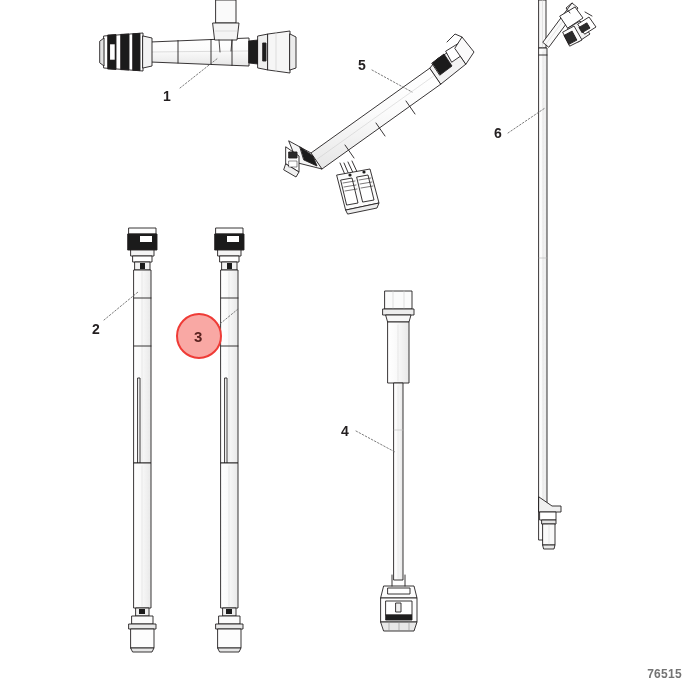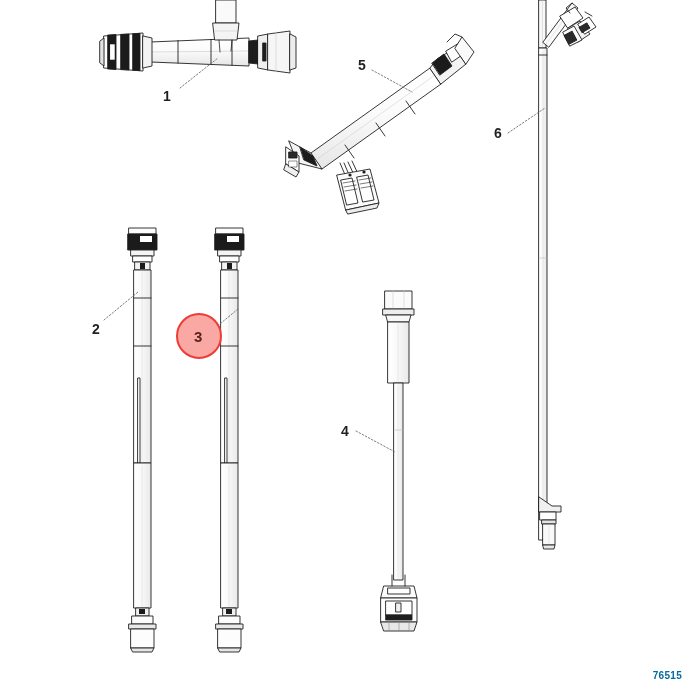--- a/index.html
+++ b/index.html
@@ -6,21 +6,21 @@
   html,body{margin:0;padding:0;background:#ffffff;}
   body{width:695px;height:695px;overflow:hidden;
        font-family:"Liberation Sans",sans-serif;}
   #diagram-root{position:relative;width:695px;height:695px;background:#ffffff;}
   svg.layer{position:absolute;left:0;top:0;width:695px;height:695px;}
   .num-label{position:absolute;font-family:"Liberation Sans",sans-serif;
              font-size:14px;font-weight:bold;color:#231f20;
              line-height:1;user-select:none;}
   .part-number{position:absolute;right:13px;bottom:14px;
                font-family:"Liberation Sans",sans-serif;
-               font-size:10px;font-weight:bold;color:#0369a1;letter-spacing:.3px;}
+               font-size:12px;font-weight:bold;color:#737373;letter-spacing:.3px;}
   .hl-text{position:absolute;font-family:"Liberation Sans",sans-serif;
            font-size:15px;font-weight:bold;color:#5a2220;}
 </style>
 </head>
 <body>
 
 <div id="diagram-root">
 
   <svg class="layer" viewBox="0 0 695 695">
     <defs>

